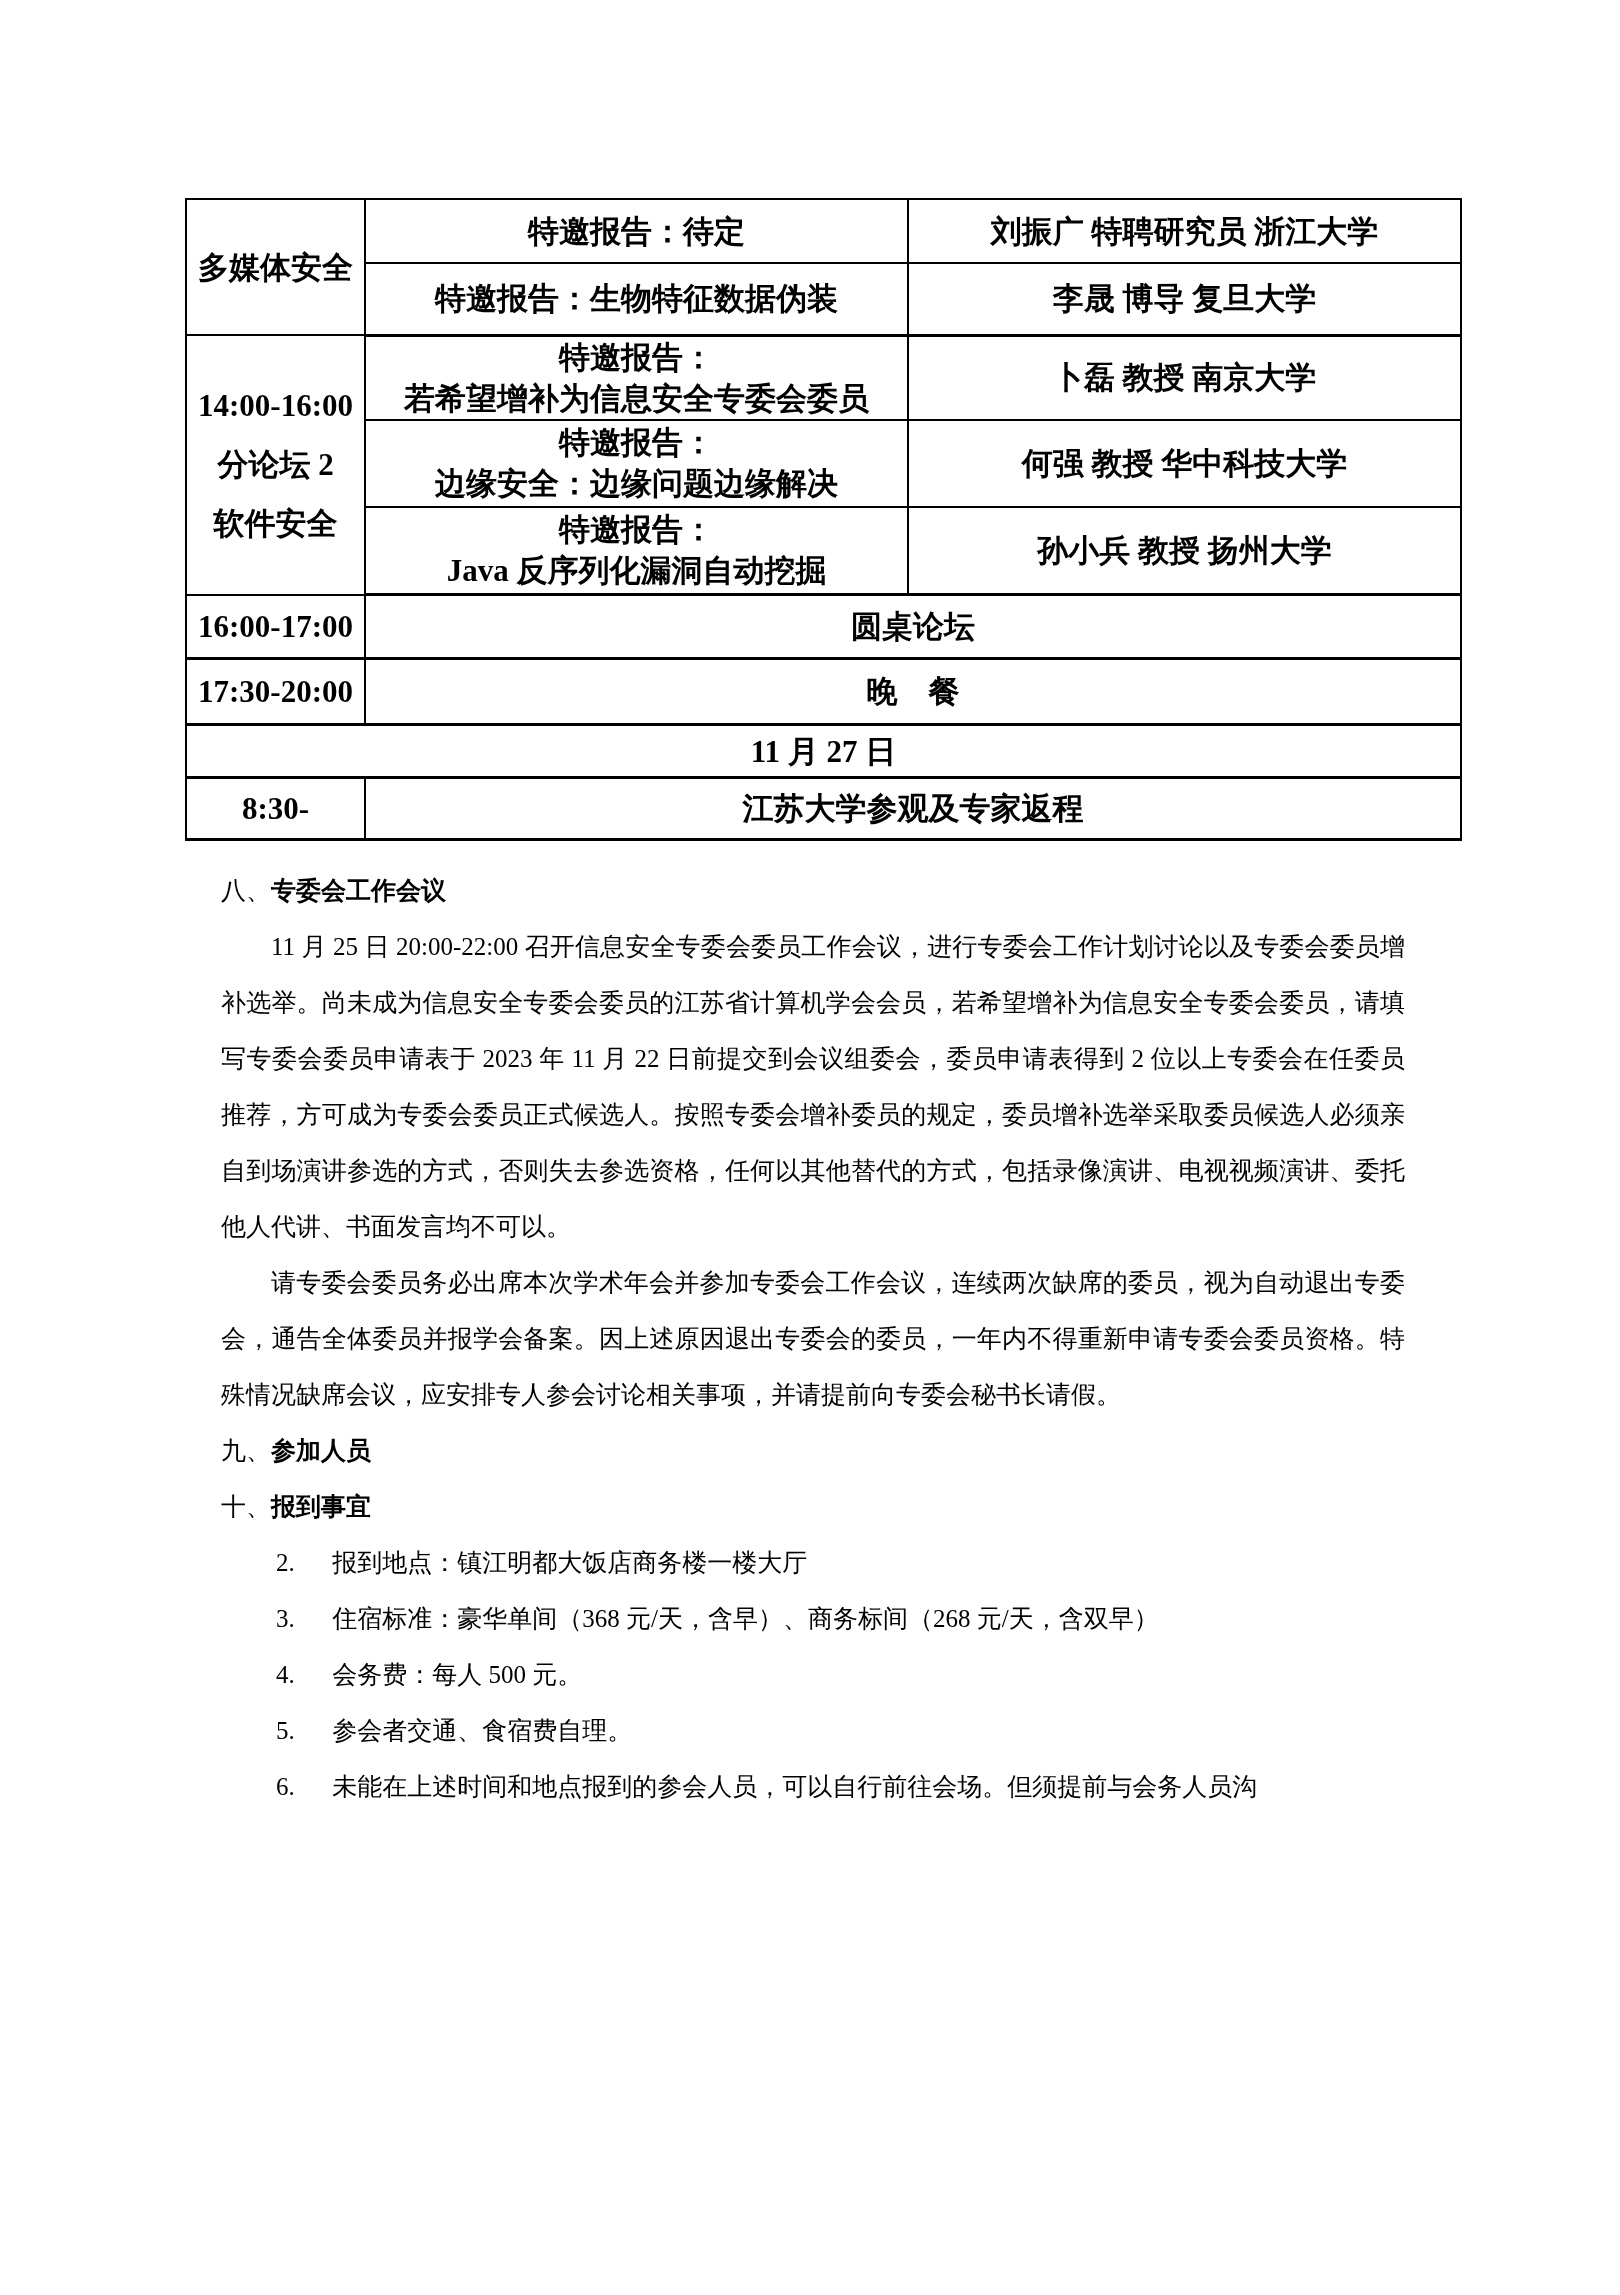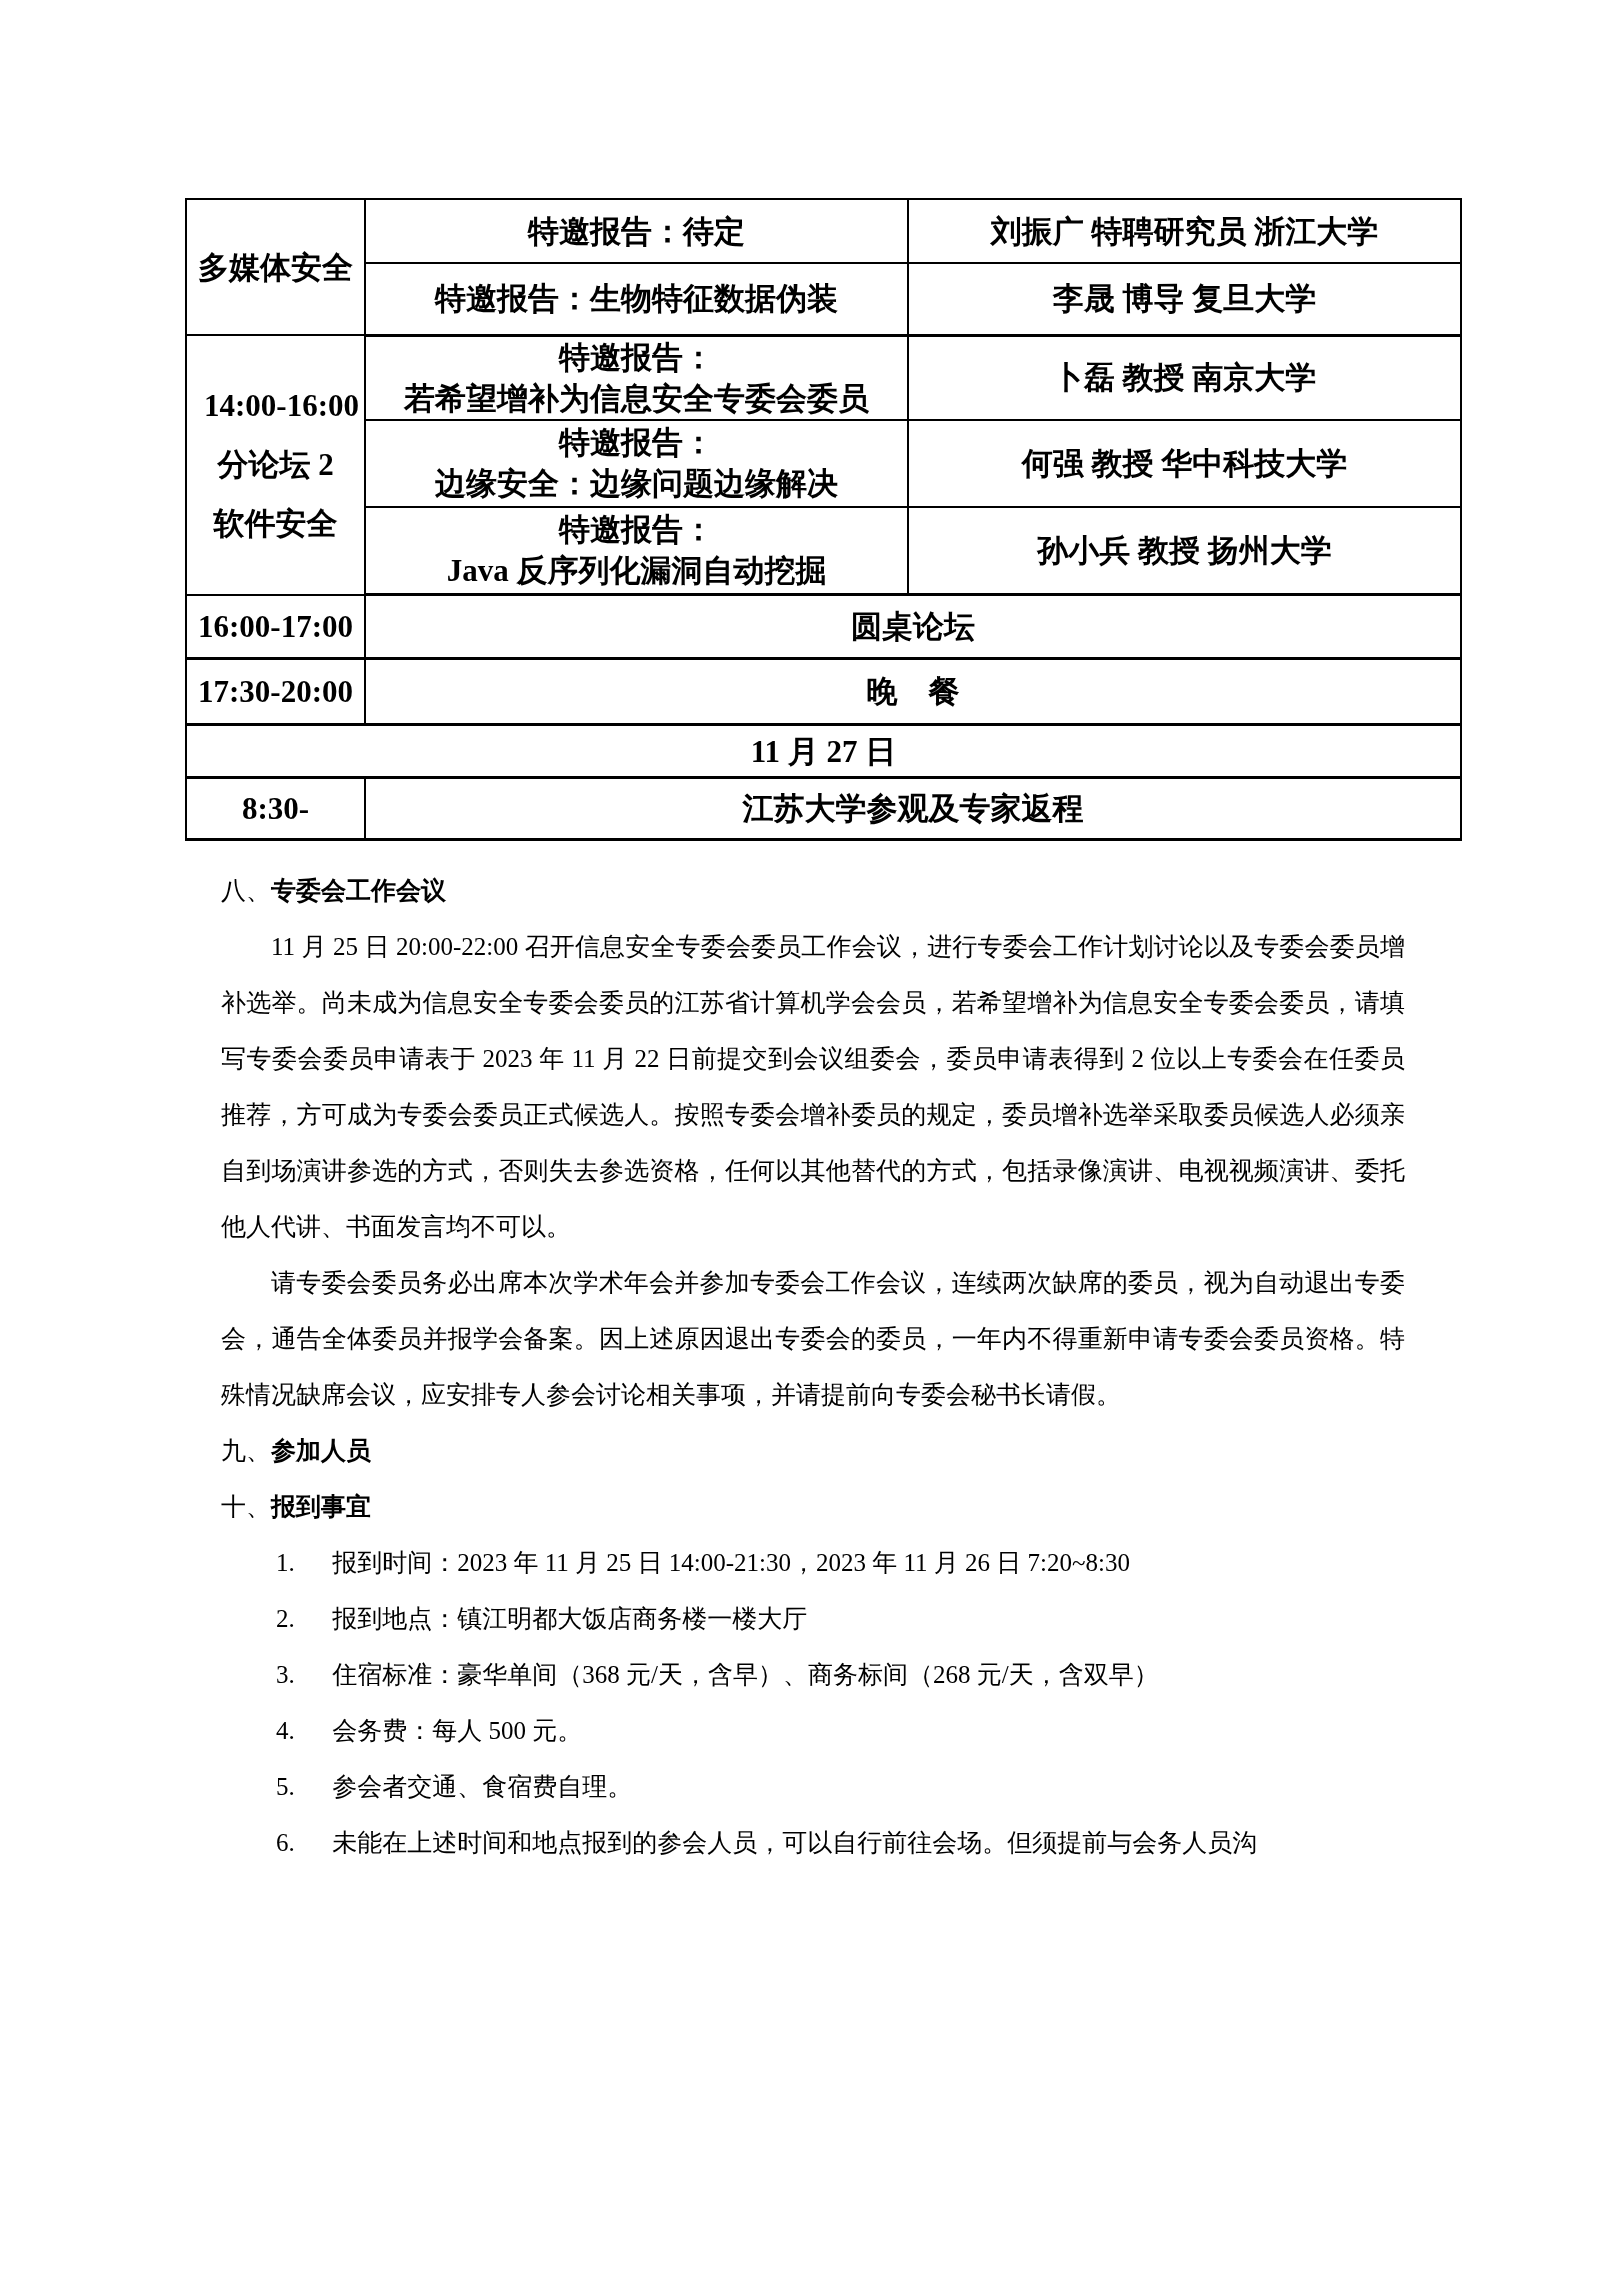--- a/index.html
+++ b/index.html
@@ -34,21 +34,21 @@
   
   tr.thick-bottom td { border-bottom:3.3px solid #000; }
   td.forum-cont {
     vertical-align:top; padding-top:10.5px; text-align:center;border-radius:28px;
   }
   td.time-cell {
     text-align:left; padding-left:2.6px; font-size:26px;
   }
   td.time-merged { text-align:center; }
   td.time-merged .tline { display:block; line-height:59px; }
-  td.time-merged .tline.left { text-align:left; padding-left:17px; }
+  td.time-merged .tline.left { text-align:left; padding-left:11px; }
   .cellline { display:block; line-height:41px; }
 
   
   .body-text {
     position:absolute; left:221px; top:863px; width:1184px;
     font-size:25px; line-height:56px;
     text-align:justify;
     word-break:break-all;
   }
   .sec-heading { }
@@ -134,23 +134,20 @@
     <p class="para">请专委会委员务必出席本次学术年会并参加专委会工作会议，连续两次缺席的委员，视为自动退出专委会，通告全体委员并报学会备案。因上述原因退出专委会的委员，一年内不得重新申请专委会委员资格。特殊情况缺席会议，应安排专人参会讨论相关事项，并请提前向专委会秘书长请假。</p>
 
     <div class="sec-heading">
       <span class="sec-num">九、</span><span class="sec-title">参加人员</span>
     </div>
 
     <div class="sec-heading">
       <span class="sec-num">十、</span><span class="sec-title">报到事宜</span>
     </div>
     <div class="list-item">
-      <span class="num">1.</span><span>报到时间：2023 年 11 月 25 日 14:00-21:30，2023 年 11 月 26 日 7:20~8:30</span>
-    </div>
-    <div class="list-item">
       <span class="num">2.</span><span>报到地点：镇江明都大饭店商务楼一楼大厅</span>
     </div>
     <div class="list-item">
       <span class="num">3.</span><span>住宿标准：豪华单间（368 元/天，含早）、商务标间（268 元/天，含双早）</span>
     </div>
     <div class="list-item">
       <span class="num">4.</span><span>会务费：每人 500 元。</span>
     </div>
     <div class="list-item">
       <span class="num">5.</span><span>参会者交通、食宿费自理。</span>

